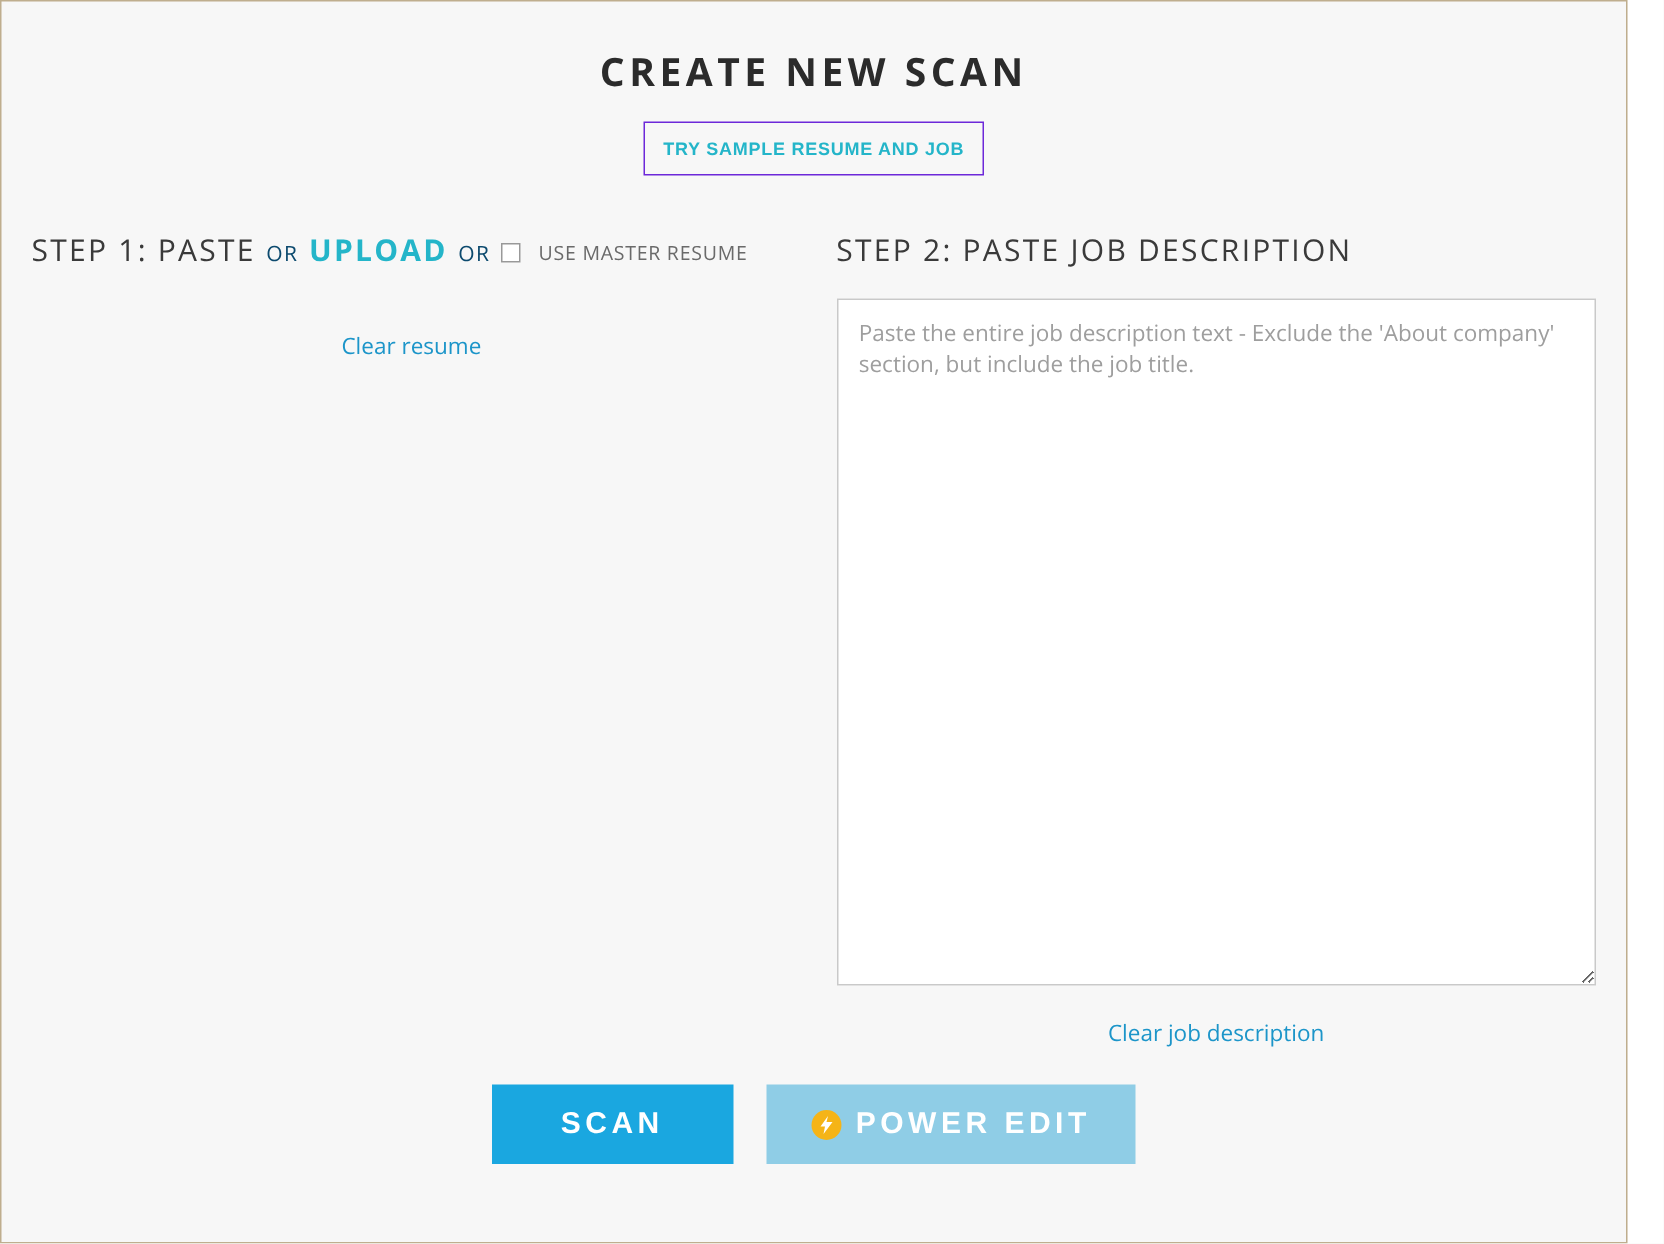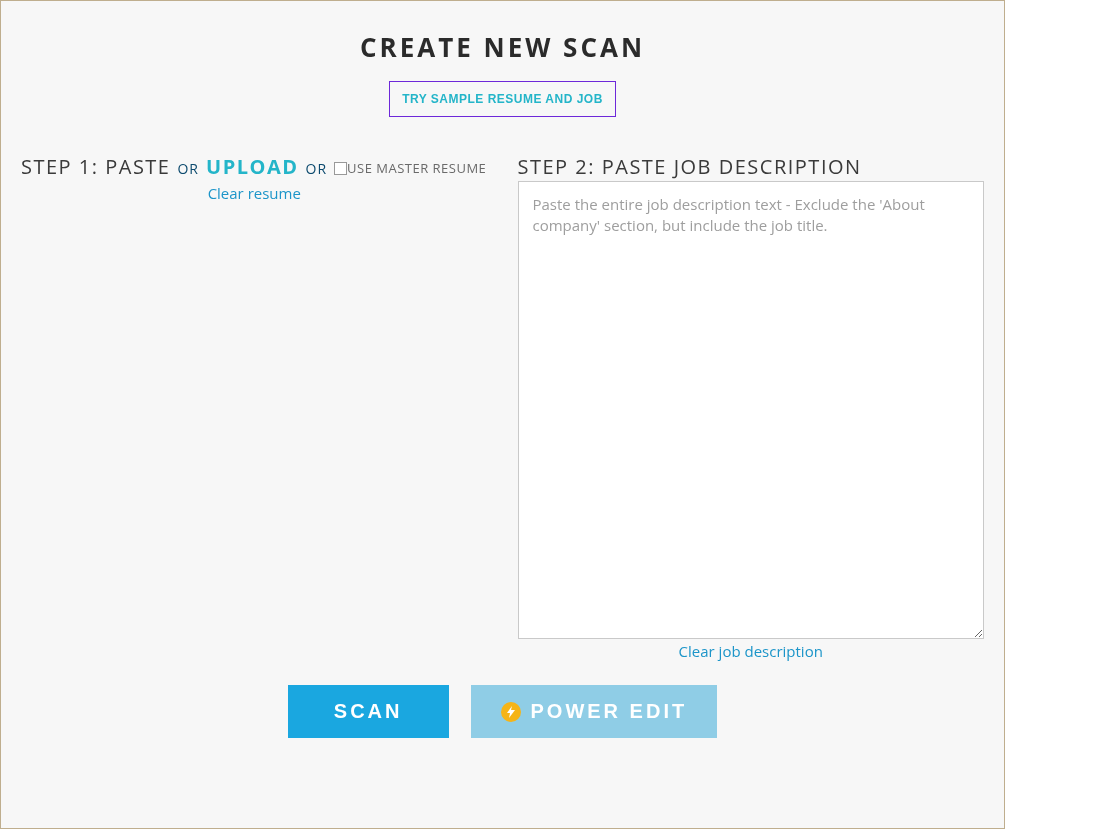--- a/index.html
+++ b/index.html
@@ -7,21 +7,21 @@
       margin: 0;
       padding: 0;
     }
     body {
       font-family: "Open Sans", -apple-system, BlinkMacSystemFont, "Segoe UI", Helvetica, Arial, sans-serif;
       background: #fff;
       width: 1109px;
       height: 829px;
     }
     .outer-frame {
-      width: 1005px;
+      width: 1085px;
       height: 829px;
       border: 1px solid #bfae8e;
       background: #f7f7f7;
       padding: 28px 20px 18px;
     }
     .header {
       text-align: center;
       margin-bottom: 36px;
     }
     .title {
@@ -56,20 +56,21 @@
     .column {
       flex: 1;
       display: flex;
       flex-direction: column;
     }
     .step-header {
       display: flex;
       align-items: baseline;
       flex-wrap: wrap;
       gap: 7px;
+      margin-bottom: 18px;
       height: 28px;
     }
     .step-label {
       font-size: 20px;
       font-weight: 400;
       letter-spacing: 1.5px;
       color: #3a3a3a;
     }
     .or-text {
       font-size: 14px;
@@ -79,21 +80,21 @@
     .upload-link {
       font-size: 20px;
       font-weight: 700;
       letter-spacing: 1.5px;
       color: #24b5c9;
       cursor: pointer;
     }
     .master-checkbox-wrap {
       display: inline-flex;
       align-items: center;
-      gap: 0;
+      gap: 12px;
       color: #6a6a6a;
     }
     .master-checkbox {
       width: 13px;
       height: 13px;
       border: 1px solid #999;
       background: #fff;
       display: inline-block;
       position: relative;
       top: 1px;
@@ -114,21 +115,21 @@
       resize: both;
       line-height: 1.4;
     }
     textarea::placeholder {
       color: #9e9e9e;
     }
     .clear-link {
       text-align: center;
       font-size: 15px;
       color: #1c95c9;
-      margin-top: 2px;
+      margin-top: 22px;
       cursor: pointer;
     }
     .action-buttons {
       display: flex;
       justify-content: center;
       gap: 22px;
       margin-top: 24px;
     }
     .scan-btn {
       background: #1aa7e0;

